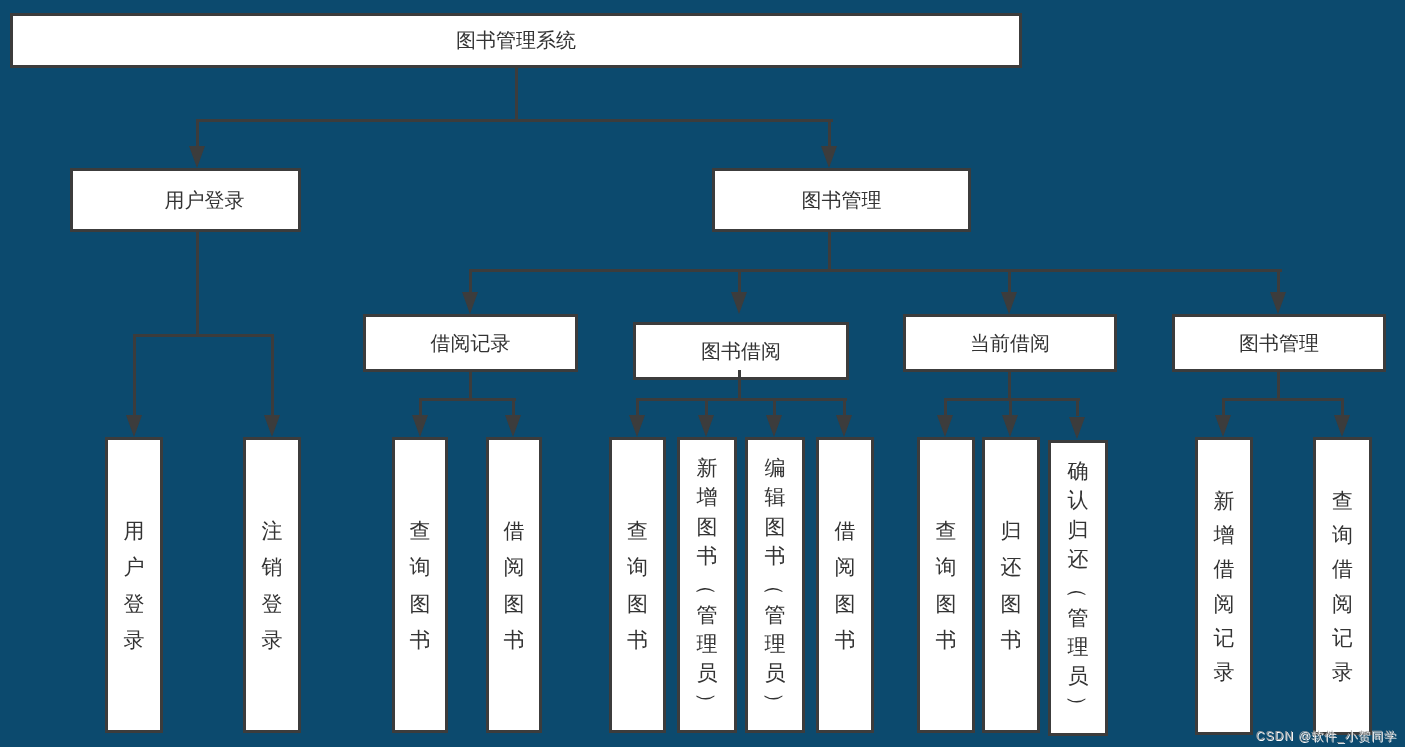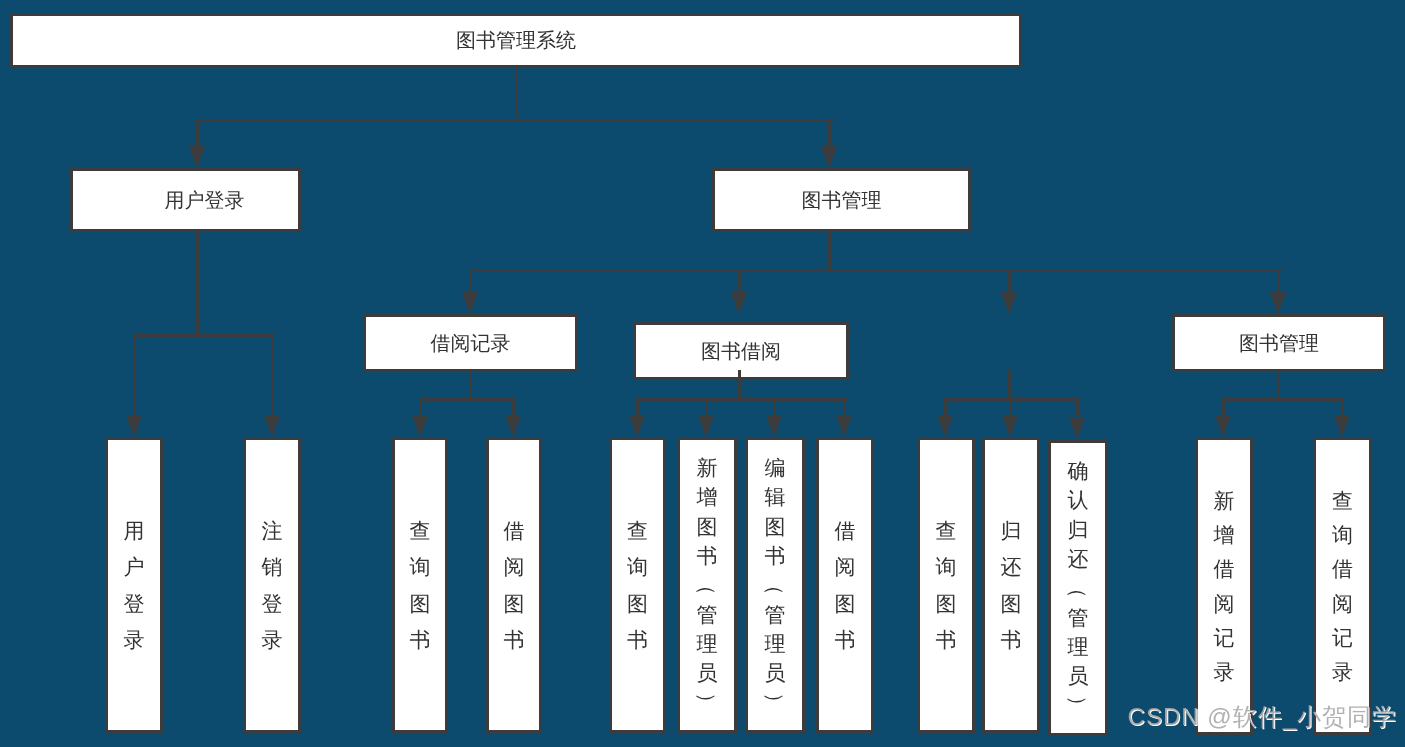--- a/index.html
+++ b/index.html
@@ -14,21 +14,21 @@
   .rot{transform:rotate(90deg);}
   .gap-lg{gap:9px;}
   .gap-md{gap:7px;}
   .gap-sm{gap:2px;}
   .vline,.hline{position:absolute;background:#3c3c3c;display:block;}
   .vline{width:3px;}
   .hline{height:3px;}
   .arrow{position:absolute;width:0;height:0;display:block;
          border-left:8px solid transparent;border-right:8px solid transparent;
          border-top:22px solid #3c3c3c;}
-  .watermark{position:absolute;right:8px;bottom:14px;font-size:24px;
+  .watermark{position:absolute;right:8px;bottom:2px;font-size:12px;
              color:rgba(168,168,168,0.9);text-shadow:1px 1px 0 #fff;
              z-index:5;pointer-events:none;letter-spacing:1px;}
 </style>
 </head>
 <body>
 
 <div class="canvas">
 
   <div class="box" style="left:10px;top:13px;width:1012px;height:55px;">
     <span>图书管理系统</span>
@@ -64,20 +64,23 @@
   <i class="vline" style="left:1008px;top:269px;height:26px;"></i>
   <i class="arrow" style="left:1001px;top:292px;"></i>
   <i class="vline" style="left:1277px;top:269px;height:26px;"></i>
   <i class="arrow" style="left:1270px;top:292px;"></i>
 
   <div class="box" style="left:363px;top:314px;width:215px;height:58px;">
     <span>借阅记录</span>
   </div>
   <div class="box" style="left:633px;top:314px;width:216px;height:58px;margin-top:8px;">
     <span>图书借阅</span>
+  </div>
+  <div class="box" style="left:903px;top:314px;width:214px;height:58px;">
+    <span>当前借阅</span>
   </div>
   <div class="box" style="left:1172px;top:314px;width:214px;height:58px;">
     <span>图书管理</span>
   </div>
 
   <i class="vline" style="left:469px;top:370px;height:31px;"></i>
   <i class="hline" style="left:419px;top:398px;width:97px;"></i>
   <i class="vline" style="left:419px;top:398px;height:18px;"></i>
   <i class="arrow" style="left:412px;top:415px;"></i>
   <i class="vline" style="left:512px;top:398px;height:18px;"></i>

